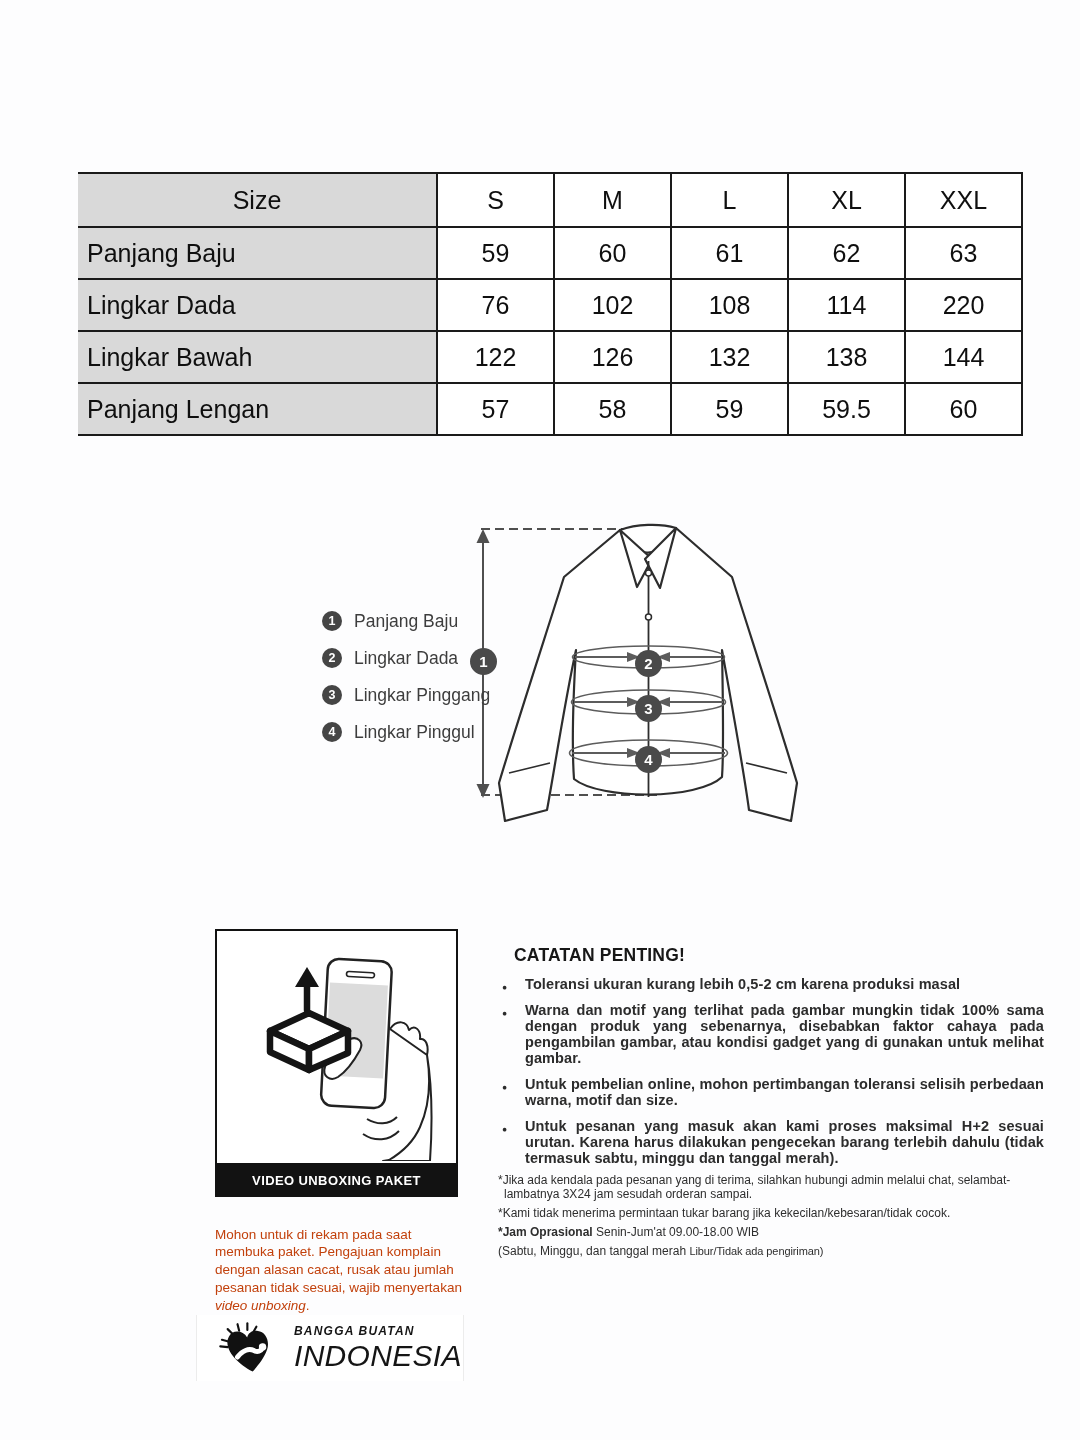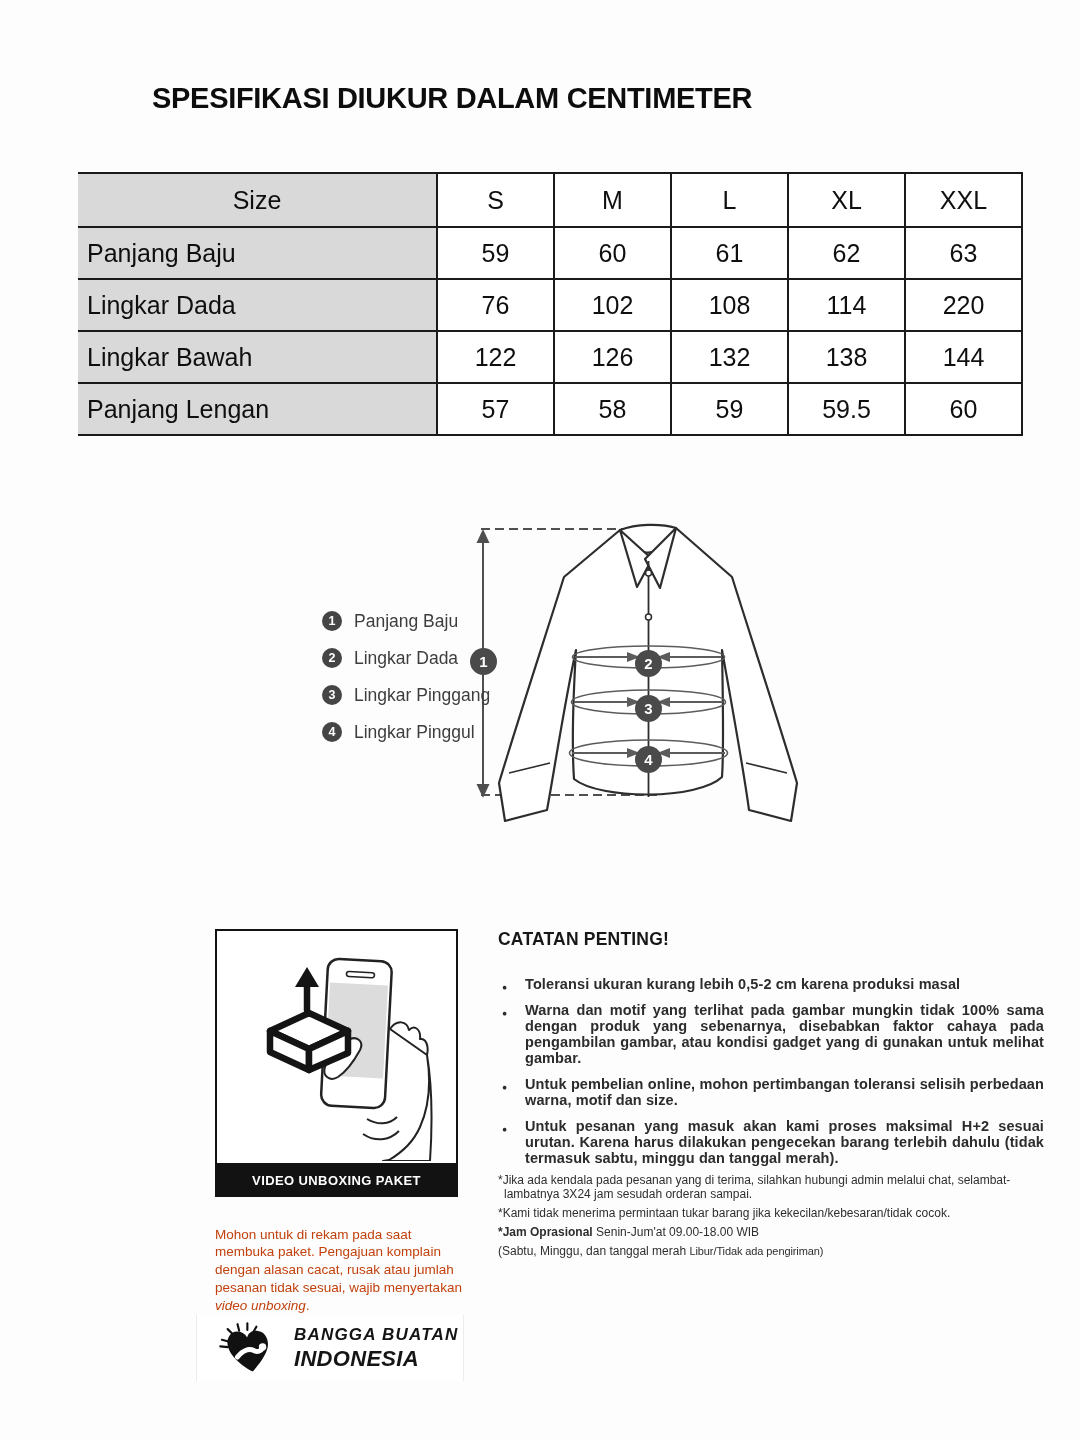--- a/index.html
+++ b/index.html
@@ -52,21 +52,21 @@
     color:#fff; font-size:13px; font-weight:700; letter-spacing:0.4px;
     display:flex; align-items:center; justify-content:center;
   }
   .unbox-note {
     position:absolute; left:215px; top:1212px; width:258px;
     font-size:13.5px; line-height:1.33; color:#c2410c;
   }
 
   
   .notes-heading {
-    position:absolute; left:498px; top:929px; margin:0;
+    position:absolute; left:498px; top:929px; margin:16px;
     font-size:17.5px; font-weight:800; letter-spacing:0.2px; color:#171717;
   }
   .bullets { position:absolute; left:498px; top:976px; width:546px; margin:0; padding:0; list-style:none;font-weight:bold; }
   .bullets li {
     position:relative; padding-left:27px; margin-bottom:10px;
     font-size:14.5px; line-height:16px; text-align:justify; color:#2c2c2c; letter-spacing:0.1px;
   }
   .bullets li::before { content:"●"; position:absolute; left:4px; top:3px; font-size:8.5px; color:#2c2c2c; }
 
   .footnotes { position:absolute; left:498px; top:1173px; width:556px; font-size:12px; line-height:14px; color:#2e2e2e; }
@@ -76,29 +76,28 @@
   .alt-seg { font-size:11px; letter-spacing:-0.1px;margin-top:27px; }
 
   
   .brand-box {
     position:absolute; left:196px; top:1315px; width:266px; height:66px; background:#fff;
     border-left:1px solid #ececec; border-right:1px solid #ececec;
     display:flex; align-items:center;
   }
   .brand-logo { margin-left:20px; flex:0 0 auto; }
   .brand-text { margin-left:13px; font-style:italic; color:#151515; }
-  .brand-line1 { font-size:17px; font-weight:700; letter-spacing:1.2px; }
-  .brand-line2 { font-size:22px; font-weight:700; letter-spacing:0.3px; margin-top:1px; }
+  .brand-line1 { font-size:12px; font-weight:700; letter-spacing:1.2px; }
+  .brand-line2 { font-size:30px; font-weight:400; letter-spacing:0.3px; margin-top:1px; }
 </style>
 </head>
 <body>
 
 <div class="page">
 
-  <h1 class="title">SPESIFIKASI DIUKUR DALAM CENTIMETER</h1>
 
   <table class="size-table">
     <thead>
       <tr>
         <th class="lbl">Size</th>
         <th class="val">S</th>
         <th class="val">M</th>
         <th class="val">L</th>
         <th class="val">XL</th>
         <th class="val last">XXL</th>

